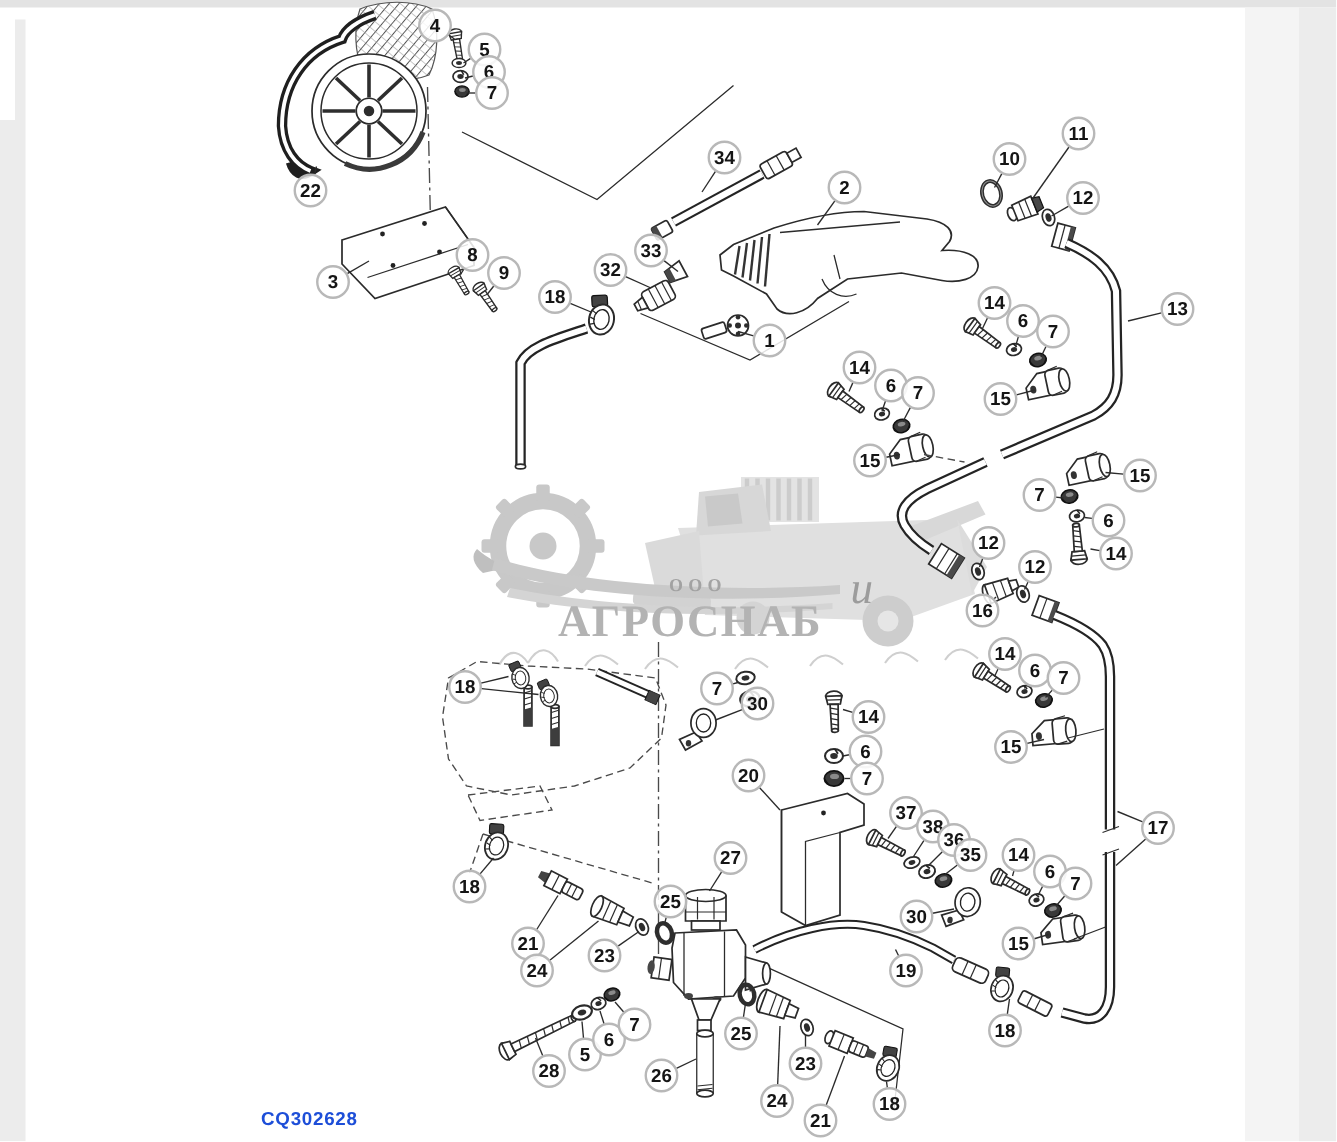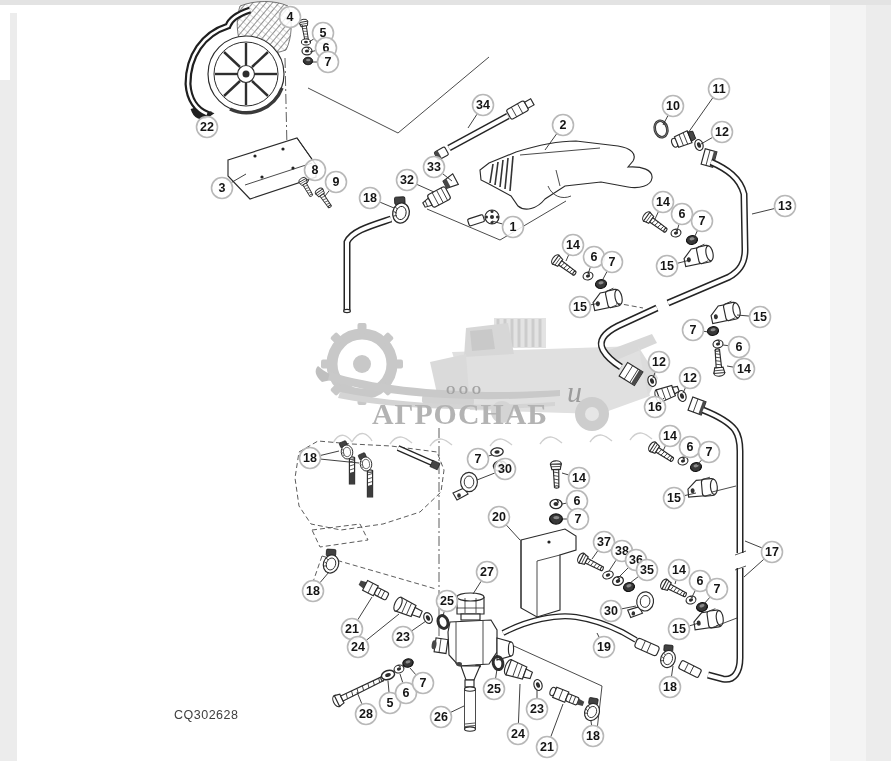--- a/index.html
+++ b/index.html
@@ -14,22 +14,22 @@
   svg{position:absolute;left:0;top:0;}
   .pt{fill:#fff;stroke:#2b2b2b;stroke-width:1.15;}
   .ln{fill:none;stroke:#2b2b2b;stroke-width:.85;}
   .tk{stroke:#2b2b2b;stroke-width:.8;}
   .tube{fill:none;stroke:#242424;stroke-width:7;}
   .tubein{fill:none;stroke:#fff;stroke-width:4;}
   .tube2{fill:none;stroke:#242424;stroke-width:6;}
   .tubein2{fill:none;stroke:#fff;stroke-width:3.4;}
   .dash{fill:none;stroke:#4a4a4a;stroke-width:.9;stroke-dasharray:5 3;}
   .dashdot{fill:none;stroke:#4a4a4a;stroke-width:.9;stroke-dasharray:10 3 2 3;}
-  .footer-code{position:absolute;left:174px;top:708px;font-size:12.5px;font-weight:normal;
-               letter-spacing:.5px;color:#404040;}
+  .footer-code{position:absolute;left:174px;top:739px;font-size:12.5px;font-weight:bold;
+               letter-spacing:.5px;color:#1d4ed8;}
 </style>
 </head>
 <body>
 
 <div class="stage">
   <div class="frame" id="top-strip"></div>
   <div class="frame" id="left-strip-a"></div>
   <div class="frame" id="left-strip-b"></div>
   <div class="frame" id="right-strip-a"></div>
   <div class="frame" id="right-strip-b"></div>

